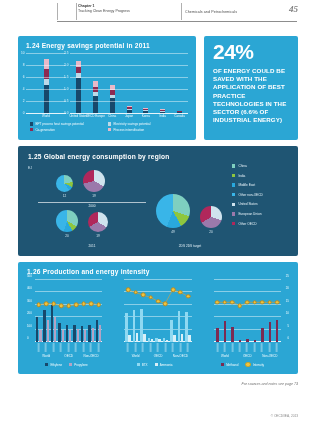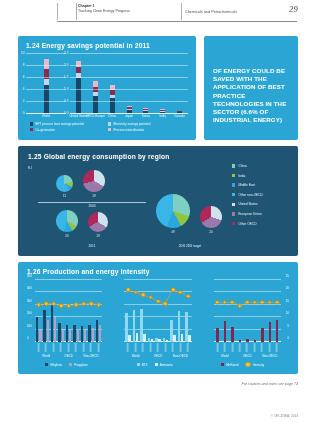--- a/index.html
+++ b/index.html
@@ -131,21 +131,21 @@
 <div class="runhead">
   <div class="rule"></div>
   <div class="vsep" style="left:57px"></div>
   <div class="vsep" style="left:76px"></div>
   <div class="vsep" style="left:181px"></div>
   <div class="rh-chapter">
     <div class="c1">Chapter 1</div>
     <div>Tracking Clean Energy Progress</div>
   </div>
   <div class="rh-sector">Chemicals and Petrochemicals</div>
-  <div class="rh-page">29</div>
+  <div class="rh-page">45</div>
 </div>
 
 <div class="panel" id="p124">
   <div class="panel-title">1.24 Energy savings potential in 2011</div>
   <div class="c124-plot">
     <div class="ax-left" id="ax124L">
       <div class="axis-base"></div>
       <div class="bars" id="bars124L">
           <div class="barslot" style="position: relative;">
             <div class="bar">
@@ -277,20 +277,21 @@
         <span class="lgt">Co-generation</span>
       </div>
       <div class="lg">
         <span class="sw" style="background:#e8b9c8"></span>
         <span class="lgt">Process intensification</span>
       </div>
     </div>
 </div>
 
 <div class="panel" id="callout">
+  <div class="co-num">24%</div>
   <div class="co-text">OF ENERGY COULD BE SAVED WITH THE APPLICATION OF BEST PRACTICE TECHNOLOGIES IN THE SECTOR (6.6% OF INDUSTRIAL ENERGY)</div>
 </div>
 
 <div class="panel" id="p125">
   <div class="panel-title">1.25 Global energy consumption by region</div>
   <div class="c125-area">
     <div class="c125-yaxis">EJ</div>
     <div id="pies125">
         <div class="pierow" style="left: 28px; top: 4px;">
           <div class="pieunit" style="margin-right: 10px;">

